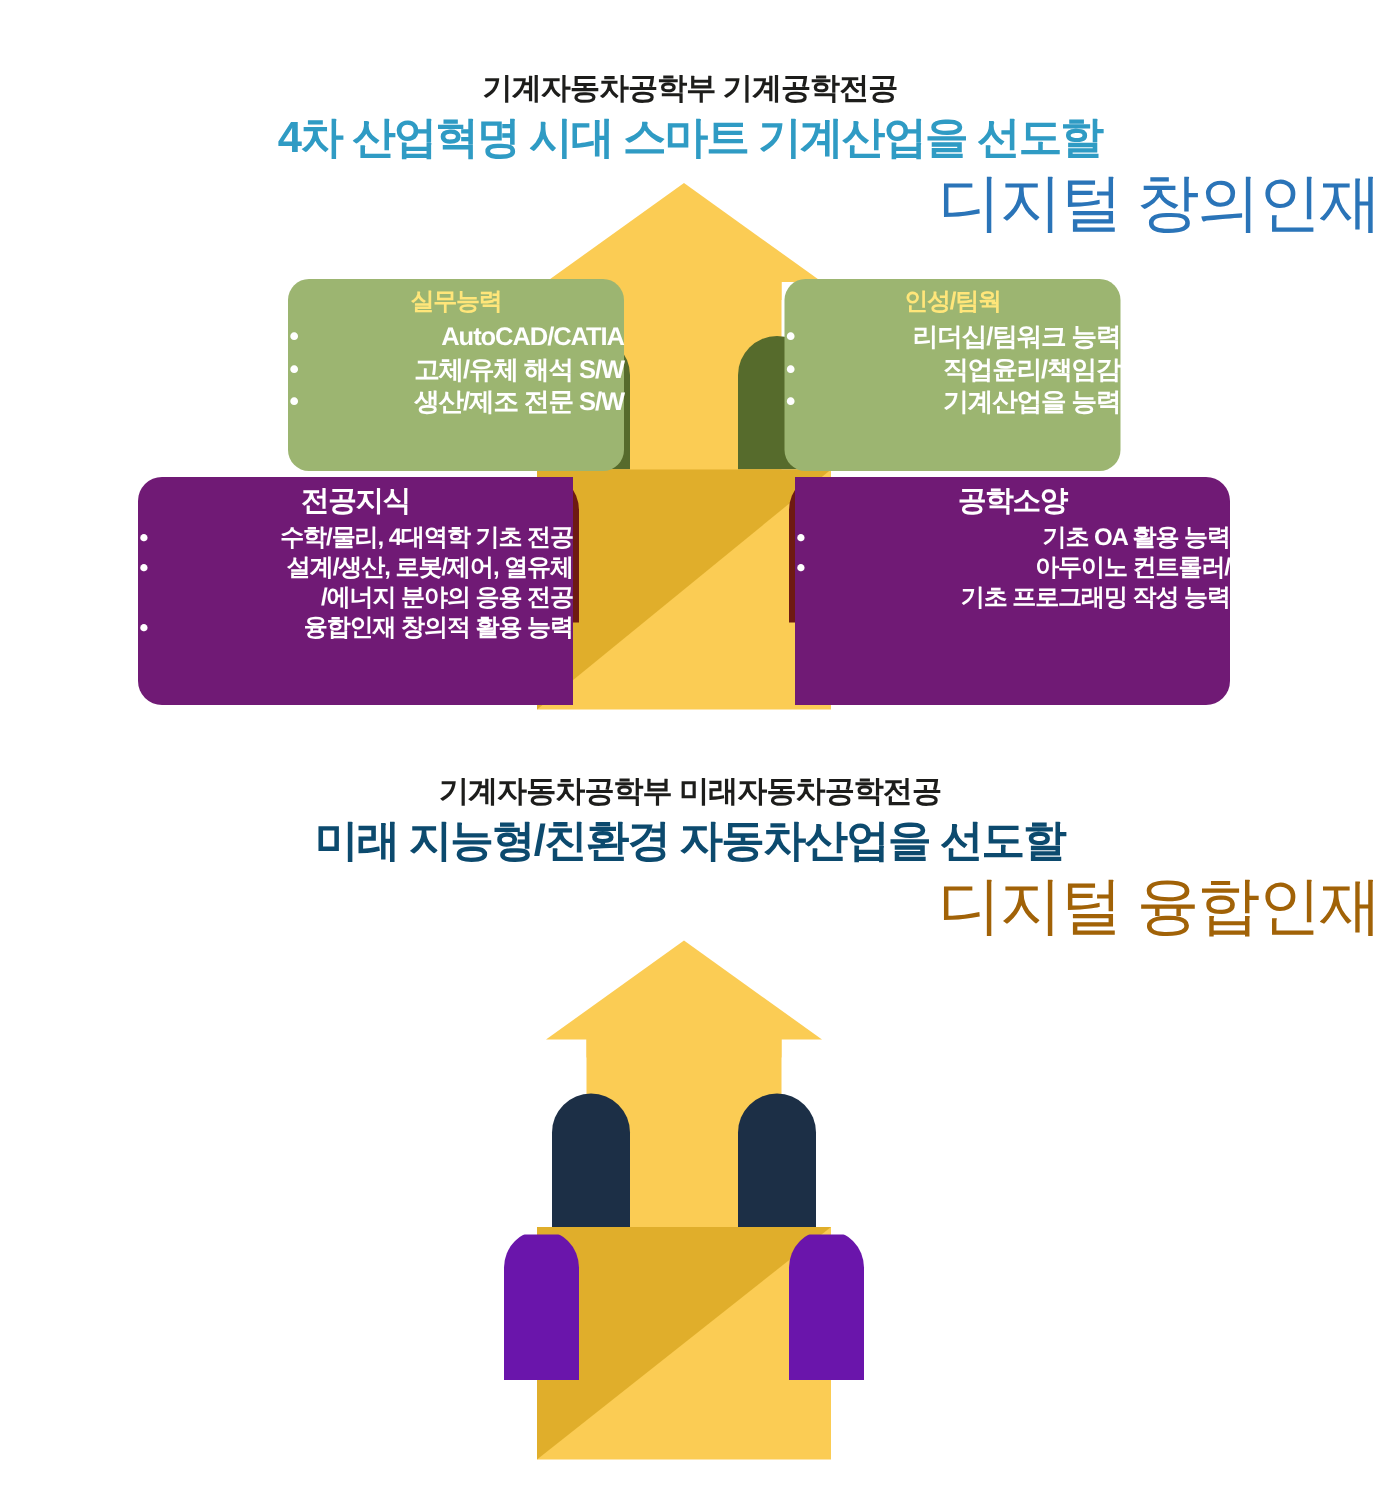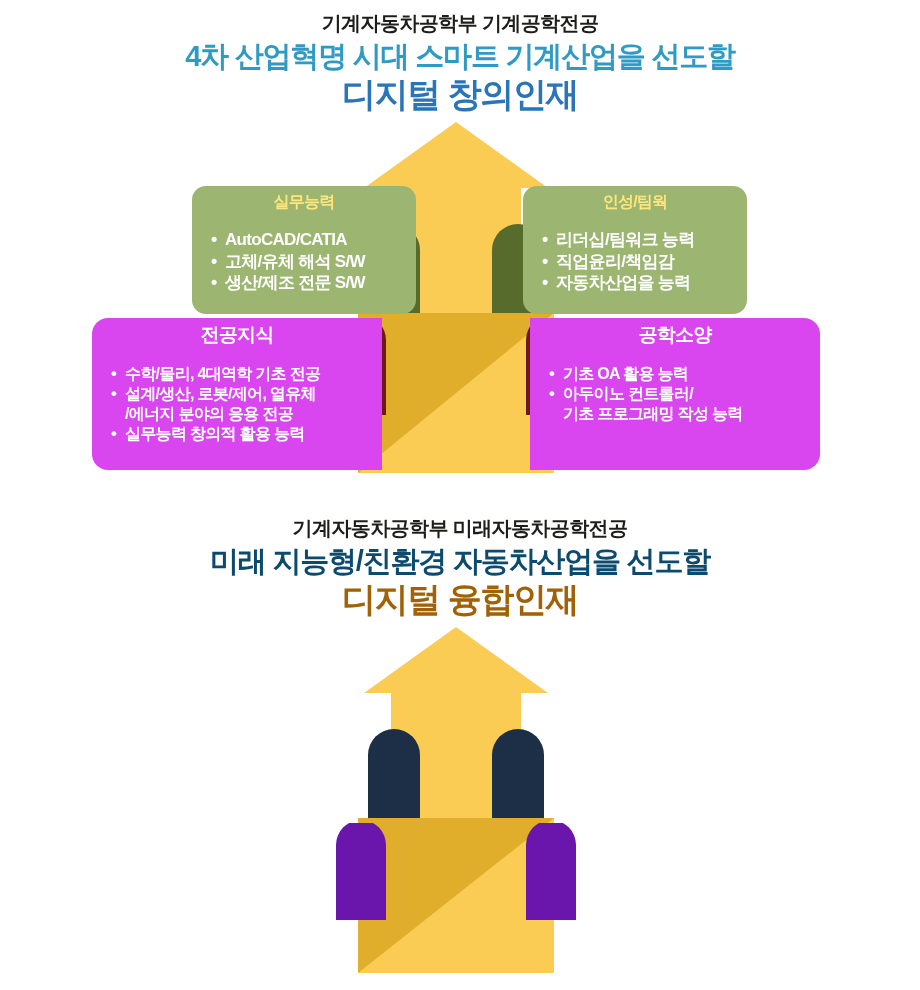--- a/index.html
+++ b/index.html
@@ -40,25 +40,26 @@
     line-height: 1.1;
   }
   .slogan-line {
     font-size: 29px;
     font-weight: bold;
     letter-spacing: -1.2px;
     margin: 0 0 2px 0;
     line-height: 1.15;
   }
   .title-line {
-    font-size: 34px;
-    font-weight: bold;
+    font-size: 42px;
+    font-weight: normal;
     letter-spacing: -1.4px;
     margin: 0;
     line-height: 1.15;
+    text-align: right;
   }
 
   
   .pillar-layer {
     position: absolute;
     left: 0; top: 0;
     width: 920px; height: 100%;
     z-index: 10;
     pointer-events: none;
   }
@@ -73,22 +74,23 @@
   }
   .card-title {
     text-align: center;
     font-weight: bold;
     letter-spacing: -0.8px;
     line-height: 1.15;
     margin: 0 0 3px 0;
   }
   .card ul {
     list-style: none;
-    margin: 18px;
+    margin: 0;
     padding: 0;
+    text-align: right;
   }
   .card li {
     position: relative;
     padding-left: 15px;
     letter-spacing: -0.7px;
     line-height: 1.26;
     font-weight: bold;
   }
   .card li.nobullet { padding-left: 15px; }
   .card li.bullet::before {
@@ -109,32 +111,32 @@
   
   .card-bot { width: 290px; height: 152px; }
   .card-bot .card-title { font-size: 19px; padding-top: 6px; }
   .card-bot li { font-size: 16px; }
   #card-major-mech { left: 92px;  top: 318px; border-radius: 16px 0 0 16px; }
   #card-eng-mech   { left: 530px; top: 318px; border-radius: 0 16px 16px 0; }
 
   
   .theme-green { background: #9cb571; }
   .theme-green .card-title { color: #ffe67a; }
-  .theme-red   { background: #d946ef; }
+  .theme-red   { background: #701a75; }
   .theme-red .card-title { color: #ffffff; }
 
   .indent { padding-left: 15px; }
 </style>
 </head>
 <body>
 
 <div class="section" id="section-mech">
 
   <div class="heading-block" style="top: 12px;">
-    <p class="dept-line" style="color:#1d1d1b;">기계자동차공학부 기계공학전공</p>
+    <p class="dept-line" style="color:#1d1d1b;margin-top:36px;">기계자동차공학부 기계공학전공</p>
     <p class="slogan-line" style="color:#2f9bc4;">4차 산업혁명 시대 스마트 기계산업을 선도할</p>
     <p class="title-line" style="color:#2a74b8;">디지털 창의인재</p>
   </div>
 
   <div class="pillar-layer">
     <svg width="920" height="495" viewBox="0 0 920 495" xmlns="http://www.w3.org/2000/svg">
       <defs>
         <clipPath id="clipGreenRow">
           <rect x="0" y="186" width="920" height="127"></rect>
         </clipPath>
@@ -174,31 +176,31 @@
       <li class="bullet">고체/유체 해석 S/W</li>
       <li class="bullet">생산/제조 전문 S/W</li>
     </ul>
   </div>
 
   <div class="card card-top theme-green" id="card-team-mech">
     <p class="card-title">인성/팀웍</p>
     <ul>
       <li class="bullet">리더십/팀워크 능력</li>
       <li class="bullet">직업윤리/책임감</li>
-      <li class="bullet">자동차산업을 능력</li>
+      <li class="bullet">기계산업을 능력</li>
     </ul>
   </div>
 
   <div class="card card-bot theme-red" id="card-major-mech">
     <p class="card-title">전공지식</p>
     <ul>
       <li class="bullet">수학/물리, 4대역학 기초 전공</li>
       <li class="bullet">설계/생산, 로봇/제어, 열유체</li>
       <li class="nobullet">/에너지  분야의 응용 전공</li>
-      <li class="bullet">실무능력 창의적 활용 능력</li>
+      <li class="bullet">융합인재 창의적 활용 능력</li>
     </ul>
   </div>
 
   <div class="card card-bot theme-red" id="card-eng-mech">
     <p class="card-title">공학소양</p>
     <ul>
       <li class="bullet indent">기초 OA 활용 능력</li>
       <li class="bullet indent">아두이노 컨트롤러/</li>
       <li class="nobullet indent">기초 프로그래밍 작성 능력</li>
     </ul>

